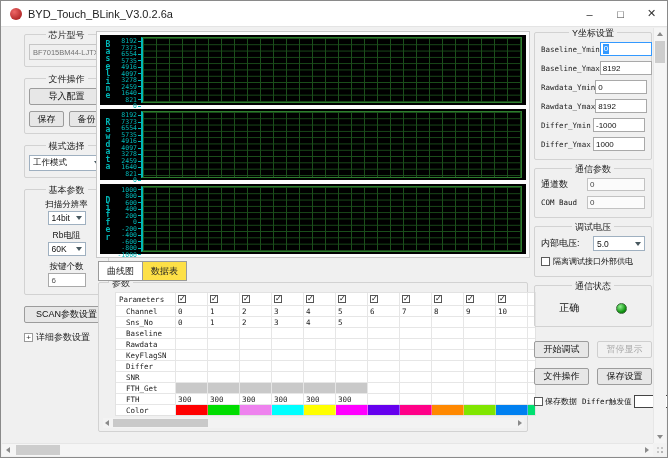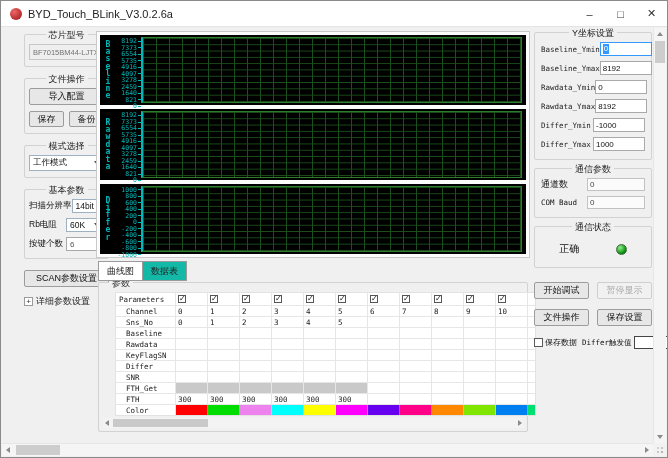--- a/index.html
+++ b/index.html
@@ -23,42 +23,42 @@
   .combo .arrow{width:0;height:0;border-left:3px solid transparent;border-right:3px solid transparent;border-top:4px solid #47585f;}
   .cbx{width:9px;height:9px;border:1px solid #5a5a5a;background:#fff;flex:none;display:inline-block;}
   
   .left-panel{position:absolute;left:22px;top:6px;width:85px;}
   .lp-group{position:relative;border:1px solid #d2d2d2;border-radius:2px;margin-bottom:11px;padding:9px 4px 6px;}
   .chip-field{height:16px;color:#737373;font-size:7.5px;}
   .import-btn{height:17px;margin-bottom:6px;}
   .two-btns{display:flex;justify-content:space-between;}
   .two-btns .btn{width:35px;height:16px;}
   .mode-combo{height:16px;}
-  .bp-row{display:flex;align-items:center;justify-content:space-between;margin-bottom:5px;}
+  .bp-row{display:flex;align-items:center;justify-content:space-between;margin-bottom:5px;flex-direction:column;}
   .bp-label{font-size:8.5px;white-space:nowrap;}
   .bp-combo{width:38px;height:14px;flex:none;}
   .bp-text{width:38px;height:14px;flex:none;color:#555;}
   .scan-btn{height:17px;margin:2px 0 8px;}
   .tree-node{display:flex;align-items:center;gap:3px;font-size:9px;color:#222;}
   .expander{width:9px;height:9px;border:1px solid #9a9a9a;background:#fff;display:flex;align-items:center;justify-content:center;font-size:8px;line-height:7px;color:#333;flex:none;}
   
   .charts-panel{position:absolute;left:94px;top:3px;width:434px;height:227px;background:#fcfcfc;border:1px solid #c9c9c9;padding:3px;display:flex;flex-direction:column;gap:4px;}
   .chart{flex:1;background:#000;display:flex;align-items:stretch;padding:2px 4px 2px 2px;min-height:0;}
   .vlabel{width:12px;display:flex;flex-direction:column;justify-content:center;align-items:center;color:#00b8b8;
     font-family:"DejaVu Sans Mono",monospace;font-size:8px;font-weight:bold;line-height:7.4px;}
   .yticks{width:27px;display:flex;flex-direction:column;justify-content:space-between;align-items:flex-end;color:#00b8b8;
     font-family:"DejaVu Sans Mono",monospace;font-size:6.5px;padding:1px 0;}
   .ytick{display:flex;align-items:center;line-height:1;}
   .ytick::after{content:"";width:3px;height:1px;background:#00b8b8;margin-left:1px;}
   .plot{flex:1;border:1px solid #2e7d2e;border-left:2px solid #00b8b8;background-color:#000;
     background-image:linear-gradient(to right,#1b4f1b 1px,transparent 1px),linear-gradient(to bottom,#1b4f1b 1px,transparent 1px);
     background-size:13px 100%,100% 6.3px;}
   
   .tabstrip{position:absolute;left:96px;top:233px;display:flex;font-size:9px;z-index:3;}
-  .tab{padding:3px 8px 2px;border:1px solid #9a9a9a;background:#14b8a6;margin-right:-1px;color:#222;}
+  .tab{padding:3px 8px 2px;border:1px solid #9a9a9a;background:#fde047;margin-right:-1px;color:#222;}
   .tab.active{background:#fff;z-index:2;position:relative;}
   
   .params-group{position:absolute;left:96px;top:254px;width:430px;height:150px;border:1px solid #d2d2d2;border-radius:2px;background:#f0f0f0;}
   .tblvp{position:absolute;left:16px;top:9px;width:421px;height:124px;background:#fff;border:1px solid #e2e2e2;overflow:hidden;}
   .trow{display:flex;height:11px;border-bottom:1px solid #e6e6e6;background:#fff;}
   .trow.header{height:13px;}
   .tlabel{width:60px;flex:none;padding-left:10px;font-family:"DejaVu Sans Mono",monospace;font-size:7.5px;display:flex;align-items:center;border-right:1px solid #e6e6e6;color:#222;}
   .trow.header .tlabel{padding-left:3px;}
   .tcell{width:32px;flex:none;border-right:1px solid #e6e6e6;font-family:"DejaVu Sans Mono",monospace;font-size:7.5px;display:flex;align-items:center;padding-left:2px;color:#222;}
   .tcell.gray{background:#c9c9c9;}
@@ -474,20 +474,34 @@
         <div class="frow">
           <span class="comm-label">通道数</span>
           <div class="comm-box">0</div>
         </div>
         <div class="frow">
           <span class="comm-label mono">COM Baud</span>
           <div class="comm-box">0</div>
         </div>
       </div>
       <div class="rp-group">
+        <span class="gtitle">调试电压</span>
+        <div class="frow">
+          <span class="comm-label">内部电压:</span>
+          <div class="combo volt-combo">
+            <span>5.0</span>
+            <span class="arrow"></span>
+          </div>
+        </div>
+        <div class="cbx-row">
+          <span class="cbx"></span>
+          <span>隔离调试接口外部供电</span>
+        </div>
+      </div>
+      <div class="rp-group">
         <span class="gtitle">通信状态</span>
         <div class="status-row">
           <span style="font-size:10px;">正确</span>
           <span class="led"></span>
         </div>
       </div>
       <div class="action-row" style="margin-top:14px;">
         <div class="btn abtn">开始调试</div>
         <div class="btn abtn disabled">暂停显示</div>
       </div>

